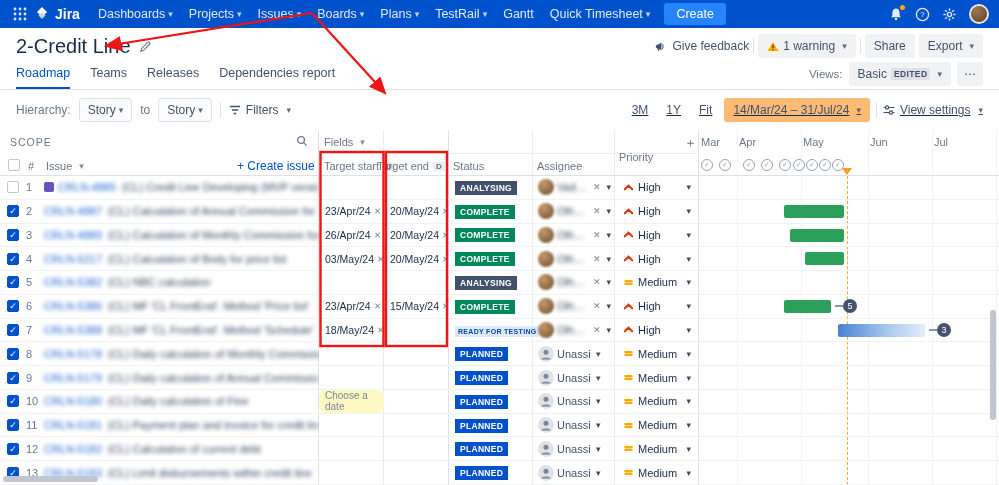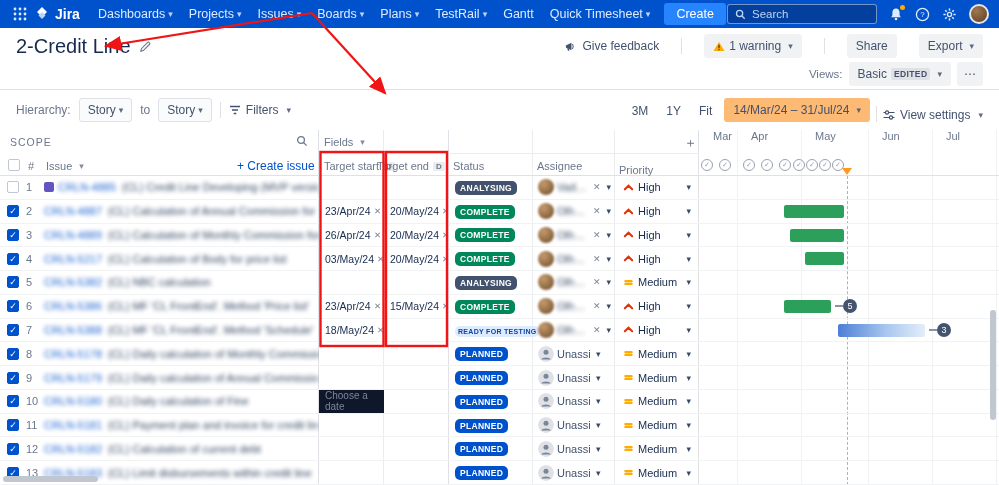--- a/index.html
+++ b/index.html
@@ -20,81 +20,81 @@
   .nav-search input { background:transparent; border:none; outline:none; color:#DEEBFF; font-size:11.5px; width:110px; font-family:inherit; }
   .nav-search input::placeholder { color:#BFD3F2; }
   .nav-ic { position:relative; display:flex; align-items:center; cursor:pointer; }
   .bell-dot { position:absolute; top:-2px; right:-2px; width:5px; height:5px; background:#FFAB00; border-radius:50%; }
   .tn-avatar { width:20px; height:20px; border-radius:50%; background:radial-gradient(circle at 35% 30%, #A07850, #5C3D24); border:2px solid rgba(255,255,255,.85); }
 
   
   .plan-header { height:36px; display:flex; align-items:center; padding:0 16px; }
   .page-title { font-size:20px; font-weight:500; color:#172B4D; }
   .pencil { margin-left:8px; cursor:pointer; display:flex; }
-  .ph-actions { margin-left:auto; display:flex; align-items:center; gap:22px; color:#42526E; }
+  .ph-actions { margin-left:auto; display:flex; align-items:center; gap:4px; color:#42526E; }
   .linkish { display:flex; align-items:center; gap:5px; font-size:12px; cursor:pointer; }
   .btn { background:rgba(9,30,66,.06); border:none; border-radius:3px; color:#42526E; font-size:12px; padding:5px 9px; display:flex; align-items:center; gap:4px; cursor:pointer; font-family:inherit; white-space:nowrap; }
   .btn.disabled { color:#A5ADBA; background:rgba(9,30,66,.03); cursor:default; }
   .vdiv { width:1px; height:16px; background:#DFE1E6; }
 
   
   .tabs-row { height:26px; display:flex; align-items:flex-end; padding:0 16px; border-bottom:1px solid #DFE1E6; }
   .tabs { display:flex; gap:20px; }
   .tab { font-size:12.5px; color:#42526E; padding-bottom:7px; cursor:pointer; border-bottom:2px solid transparent; }
   .tab.active { color:#0052CC; border-bottom-color:#0052CC; font-weight:500; }
   .tabs-right { margin-left:auto; display:flex; align-items:center; gap:6px; padding-bottom:3px; }
   .views-label { color:#6B778C; font-size:11.5px; }
   .mini-badge { font-size:8.5px; font-weight:bold; letter-spacing:.4px; color:#42526E; background:#DFE1E6; border-radius:2px; padding:1px 3px; }
   .dots-btn { width:26px; justify-content:center; }
 
   
   .toolbar { height:40px; display:flex; align-items:center; padding:0 16px; gap:8px; }
   .tb-label { color:#6B778C; font-size:12px; }
   .dd { background:#FAFBFC; border:1px solid #DFE1E6; border-radius:3px; padding:4px 8px; font-size:12px; color:#42526E; display:flex; align-items:center; cursor:pointer; }
-  .tb-right { margin-left:auto; display:flex; align-items:flex-end; gap:6px; }
+  .tb-right { margin-left:auto; display:flex; align-items:center; gap:6px;text-decoration:underline; }
   .zoom-btn { background:transparent; border:none; color:#42526E; font-size:12px; padding:4px 6px; cursor:pointer; font-family:inherit; }
   .range-btn { background:#fdba74; }
 
   
   .table { position:absolute; left:0; right:0; top:130px; bottom:0; }
   .colline { position:absolute; top:0; bottom:0; width:1px; z-index:1; }
   .thead { position:relative; height:46px; border-bottom:1px solid #DFE1E6; font-size:11px; color:#6B778C; z-index:2; }
   .th-abs { position:absolute; white-space:nowrap; display:flex; align-items:center; gap:4px; }
   .scope-label { letter-spacing:1px; font-size:10.5px; }
   .d-loz { font-size:8px; font-weight:bold; background:#EBECF0; border-radius:2px; padding:0 3px; color:#6B778C; }
   .create-issue { color:#0052CC; font-size:12px; cursor:pointer; }
   .cb { width:12px; height:12px; border:1px solid #C1C7D0; border-radius:2px; background:#fff; display:inline-flex; align-items:center; justify-content:center; font-size:9px; }
   .cb.on { background:#0052CC; border-color:#0052CC; color:#fff; }
   .hline-fields { position:absolute; left:320px; width:379px; top:23px; height:1px; background:#EBECF0; }
   .plus-col { color:#6B778C; font-size:13px; cursor:pointer; }
 
   
-  .tl-month { position:absolute; top:0; font-size:11px; color:#6B778C;margin-left:12px; }
+  .tl-month { position:absolute; top:6px; font-size:11px; color:#6B778C; }
   .sprint { position:absolute; top:29px; width:12px; height:12px; border:1px solid #98A1B0; border-radius:50%; color:#98A1B0; font-size:7px; display:flex; align-items:center; justify-content:center; }
   .today-tri { position:absolute; width:0; height:0; border-left:5px solid transparent; border-right:5px solid transparent; border-top:7px solid #FF991F; top:38px; }
 
   
   .tl-grid { position:absolute; left:699px; top:0; bottom:0; width:300px; pointer-events:none; z-index:0; }
   .gridline { position:absolute; top:0; bottom:0; width:1px; background:#F1F2F4; }
   .todayline { position:absolute; top:46px; bottom:0; width:0; border-left:1px dashed #FFAB00; }
 
   
   .rows { position:absolute; top:46px; left:0; right:0; bottom:0; overflow:hidden; z-index:2; }
   .row { display:flex; height:23.77px; border-bottom:1px solid #F1F2F4; align-items:center; }
   .scope-wrap { width:319px; display:flex; align-items:center; height:100%; overflow:hidden; flex:none; }
   .c-check { width:26px; display:flex; justify-content:center; flex:none; }
   .c-num { width:18px; color:#6B778C; font-size:11px; flex:none; }
   .epic-ic { width:10px; height:10px; background:#6554C0; border-radius:2px; margin-right:4px; flex:none; }
   .c-key { width:64px; color:#0052CC; font-size:11px; flex:none; overflow:hidden; white-space:nowrap; cursor:pointer; }
   .c-summary { flex:1; color:#172B4D; font-size:11px; overflow:hidden; white-space:nowrap; cursor:pointer; }
   .c-date { width:65px; height:100%; display:flex; align-items:center; gap:3px; padding:0 3px 0 6px; font-size:10.5px; color:#172B4D; flex:none; cursor:pointer; }
-  .c-date.ph { background:#0f172a; color:#7A869A; font-size:10px; }
+  .c-date.ph { background:#fef9c3; color:#7A869A; font-size:10px;border-radius:7px; }
   .clr { color:#7A869A; font-size:8.5px; margin-left:auto; cursor:pointer; }
   .c-status { width:84px; padding-left:6px; flex:none; cursor:pointer; }
-  .badge { font-size:8.5px; font-weight:bold; letter-spacing:.3px; border-radius:5px; padding:2px 5px; white-space:nowrap; display:inline-block; }
+  .badge { font-size:8.5px; font-weight:bold; letter-spacing:.3px; border-radius:0; padding:2px 5px; white-space:nowrap; display:inline-block; }
   .badge.sm { font-size:7px; padding:2px 3px; }
   .c-assignee { width:82px; display:flex; align-items:center; gap:3px; padding-left:5px; flex:none; cursor:pointer; }
   .av { width:16px; height:16px; border-radius:50%; flex:none; }
   .av.u { background:radial-gradient(circle at 35% 30%, #C49A6C, #6E4B2A); filter:blur(1px); }
   .aname { font-size:11px; color:#172B4D; width:33px; overflow:hidden; white-space:nowrap; }
   .aname.un { color:#42526E; }
   .clr2 { color:#7A869A; font-size:9px; }
   .c-priority { width:84px; display:flex; align-items:center; gap:4px; padding-left:8px; flex:none; cursor:pointer; }
   .plab { font-size:11px; color:#172B4D; }
   .mla { margin-left:auto; padding-right:8px; }
@@ -144,27 +144,20 @@
       <div class="nav-item">Projects<span class="crt">▾</span></div>
       <div class="nav-item">Issues<span class="crt">▾</span></div>
       <div class="nav-item">Boards<span class="crt">▾</span></div>
       <div class="nav-item">Plans<span class="crt">▾</span></div>
       <div class="nav-item">TestRail<span class="crt">▾</span></div>
       <div class="nav-item">Gantt</div>
       <div class="nav-item">Quick Timesheet<span class="crt">▾</span></div>
     </div>
   <button class="create-btn">Create</button>
   <div class="nav-right">
-    <div class="nav-search">
-      <svg width="11" height="11" viewBox="0 0 12 12">
-          <circle cx="5" cy="5" r="3.4" fill="none" stroke="#BFD3F2" stroke-width="1.4"></circle>
-          <path d="M7.6 7.6 L10.6 10.6" stroke="#BFD3F2" stroke-width="1.4"></path>
-        </svg>
-      <input placeholder="Search" style="">
-    </div>
     <span class="nav-ic">
       <svg width="14" height="14" viewBox="0 0 14 14">
           <path d="M7 1.5 C4.6 1.5 3.4 3.3 3.4 5.4 L3.4 8.2 L2.2 10.2 L11.8 10.2 L10.6 8.2 L10.6 5.4 C10.6 3.3 9.4 1.5 7 1.5 Z" fill="#DEEBFF"></path>
           <circle cx="7" cy="12" r="1.3" fill="#DEEBFF"></circle>
         </svg>
       <span class="bell-dot"></span>
     </span>
     <span class="nav-ic">
       <svg width="15" height="15" viewBox="0 0 16 16">
           <circle cx="8" cy="8" r="6.5" fill="none" stroke="#DEEBFF" stroke-width="1.4"></circle>
@@ -219,20 +212,26 @@
     <span class="vdiv"></span>
     <button class="btn">Share</button>
     <button class="btn">
         <span>Export</span>
         <span class="crt">▾</span>
       </button>
   </div>
 </div>
 
 <div class="tabs-row">
+  <div class="tabs">
+      <div class="tab active">Roadmap</div>
+      <div class="tab ">Teams</div>
+      <div class="tab ">Releases</div>
+      <div class="tab ">Dependencies report</div>
+    </div>
   <div class="tabs-right">
     <span class="views-label">Views:</span>
     <button class="btn">
       <span>Basic</span>
       <span class="mini-badge">EDITED</span>
       <span class="crt">▾</span>
     </button>
     <button class="btn dots-btn">⋯</button>
   </div>
 </div>
@@ -323,21 +322,21 @@
     <span class="th-abs" style="left:324px;top:30px">
         <span>Target start</span>
         <span class="d-loz">D</span>
       </span>
     <span class="th-abs" style="left:377px;top:30px">
         <span>Target end</span>
         <span class="d-loz">D</span>
       </span>
     <span class="th-abs" style="left:453px;top:30px">Status</span>
     <span class="th-abs" style="left:537px;top:30px">Assignee</span>
-    <span class="th-abs" style="left:619px;top:34px">Priority</span>
+    <span class="th-abs" style="left:619px;top:21px">Priority</span>
 
     <div id="tl-head" style="position:absolute;left:699px;top:0;width:300px;height:46px">
         <span class="tl-month" style="left:2px">Mar</span>
         <span class="tl-month" style="left:40px">Apr</span>
         <span class="tl-month" style="left:104px">May</span>
         <span class="tl-month" style="left:171px">Jun</span>
         <span class="tl-month" style="left:235px">Jul</span>
         <span class="sprint" style="left:2px">✓</span>
         <span class="sprint" style="left:20px">✓</span>
         <span class="sprint" style="left:44px">✓</span>

